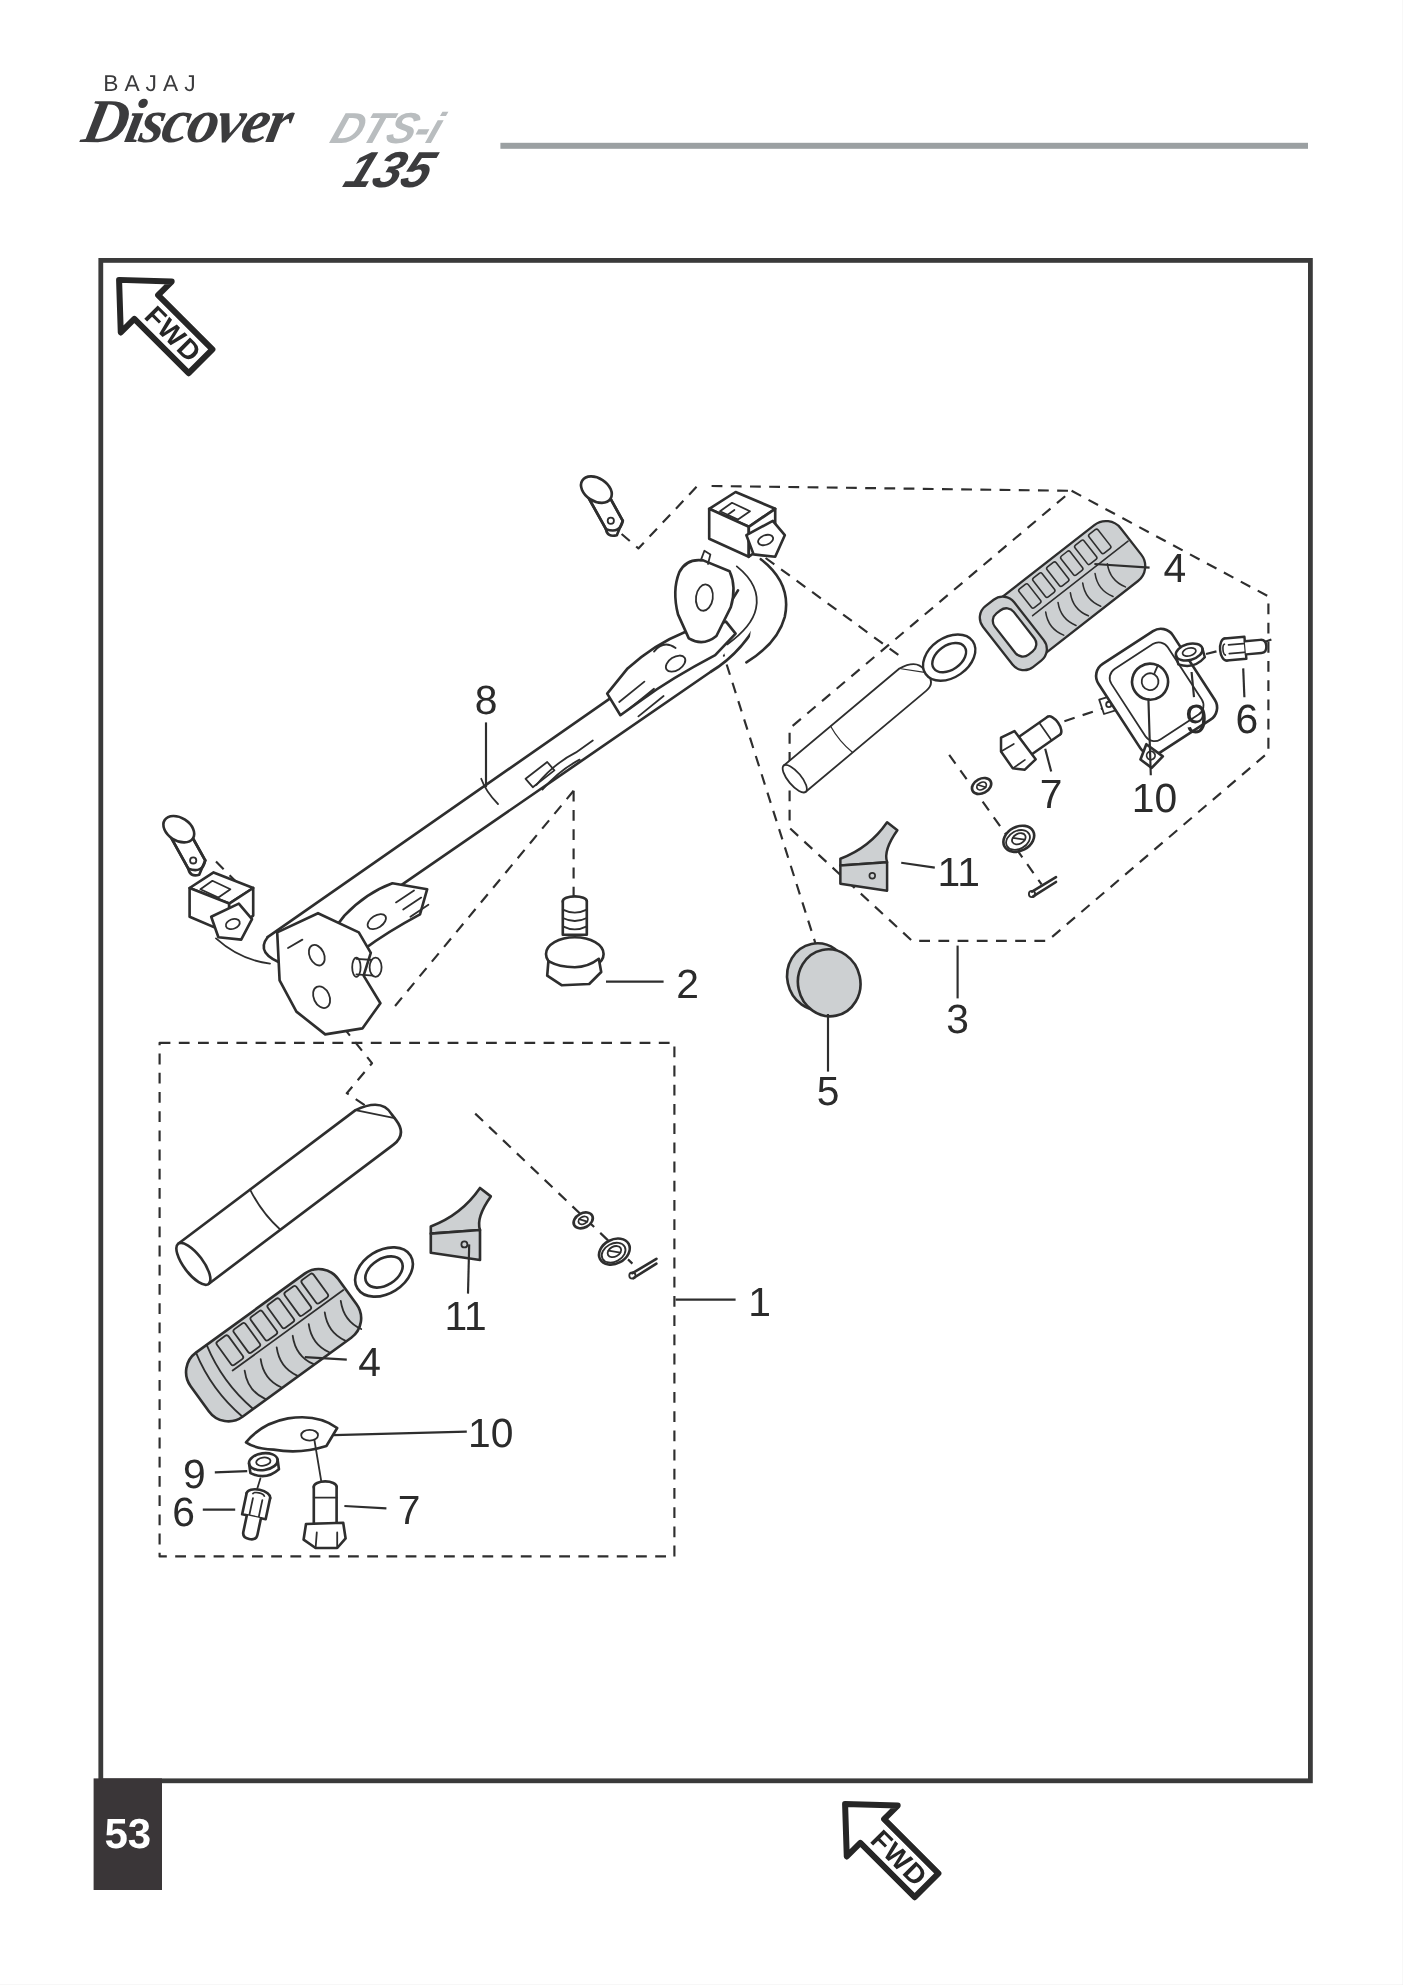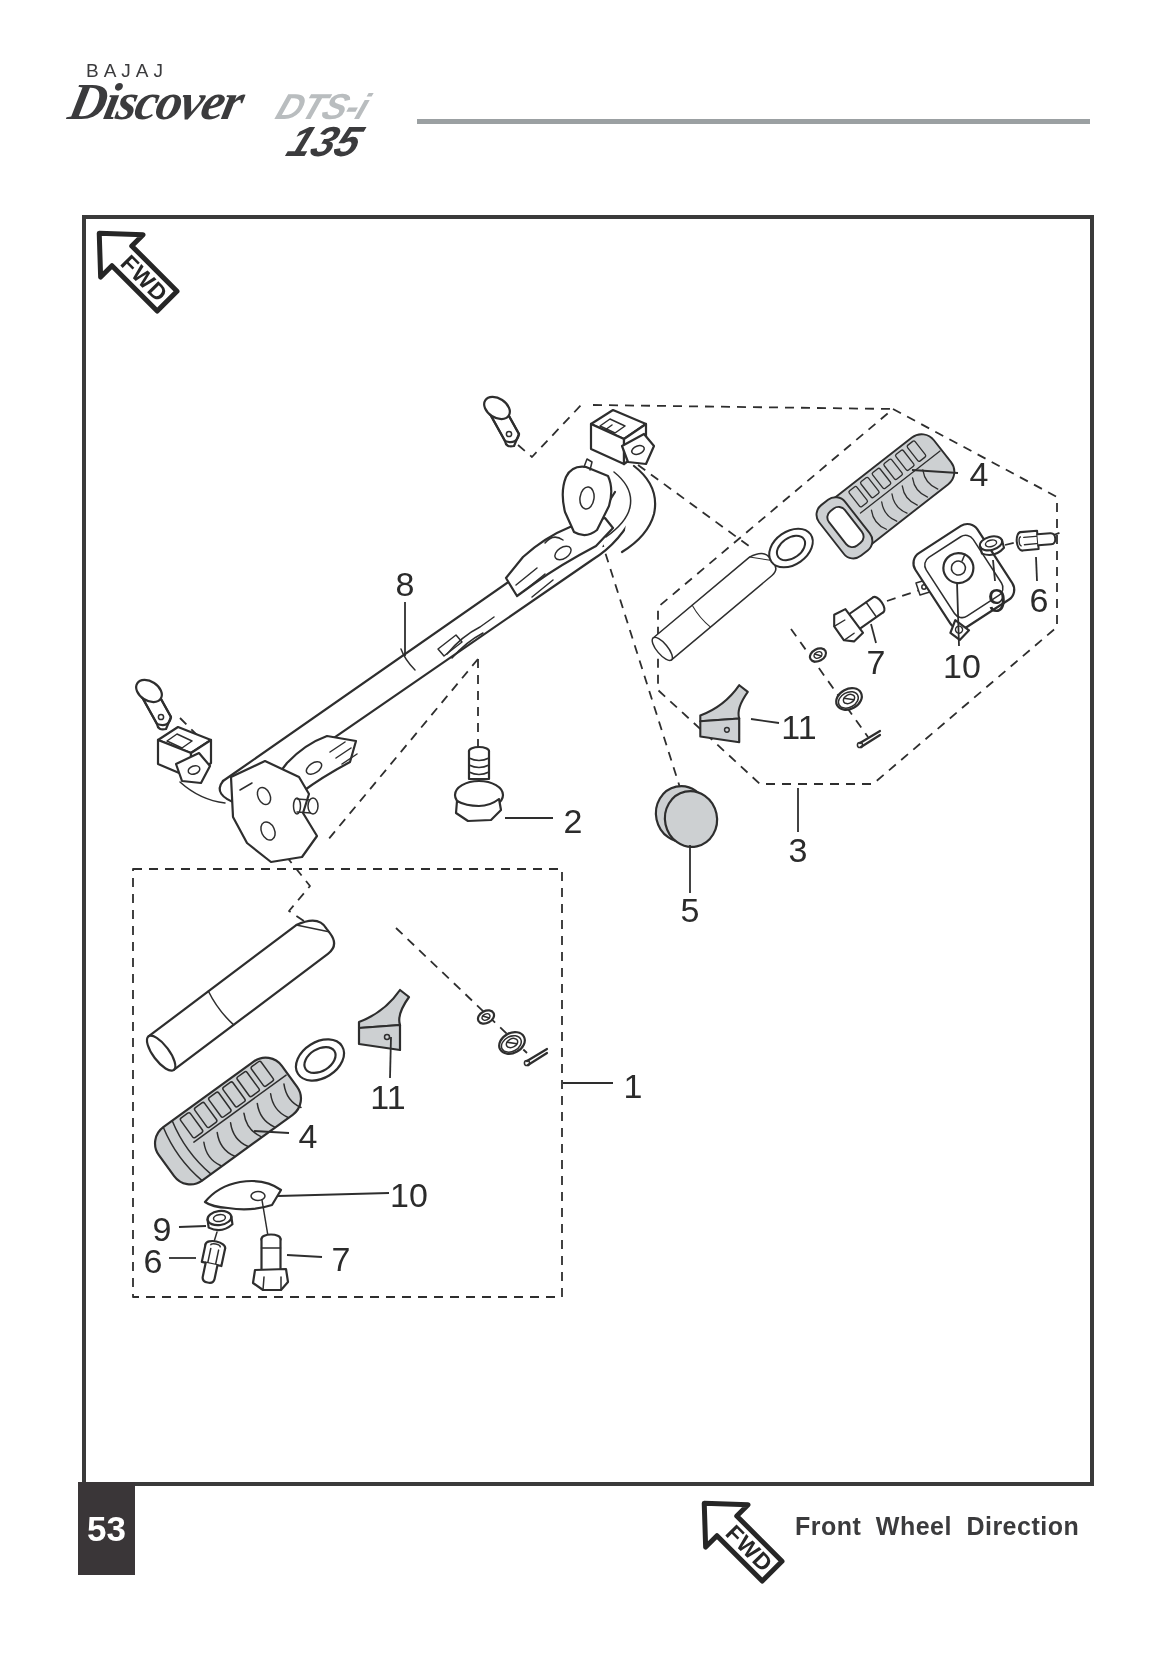--- a/index.html
+++ b/index.html
@@ -386,14 +386,13 @@
     <g transform="translate(741,1540) rotate(45)">
       <path class="fwd-arrow-path" d="M-52,0 L-20,-30 L-20,-14 L44,-14 L44,14 L-20,14 L-20,30 Z"></path>
       <text class="fwd-text" x="12" y="8">FWD</text>
     </g>
   </svg>
 
   <div class="page-tab">
     <span>53</span>
   </div>
 
-  <div class="direction-text">Front Wheel Direction</div>
 </div>
 
 </body></html>

